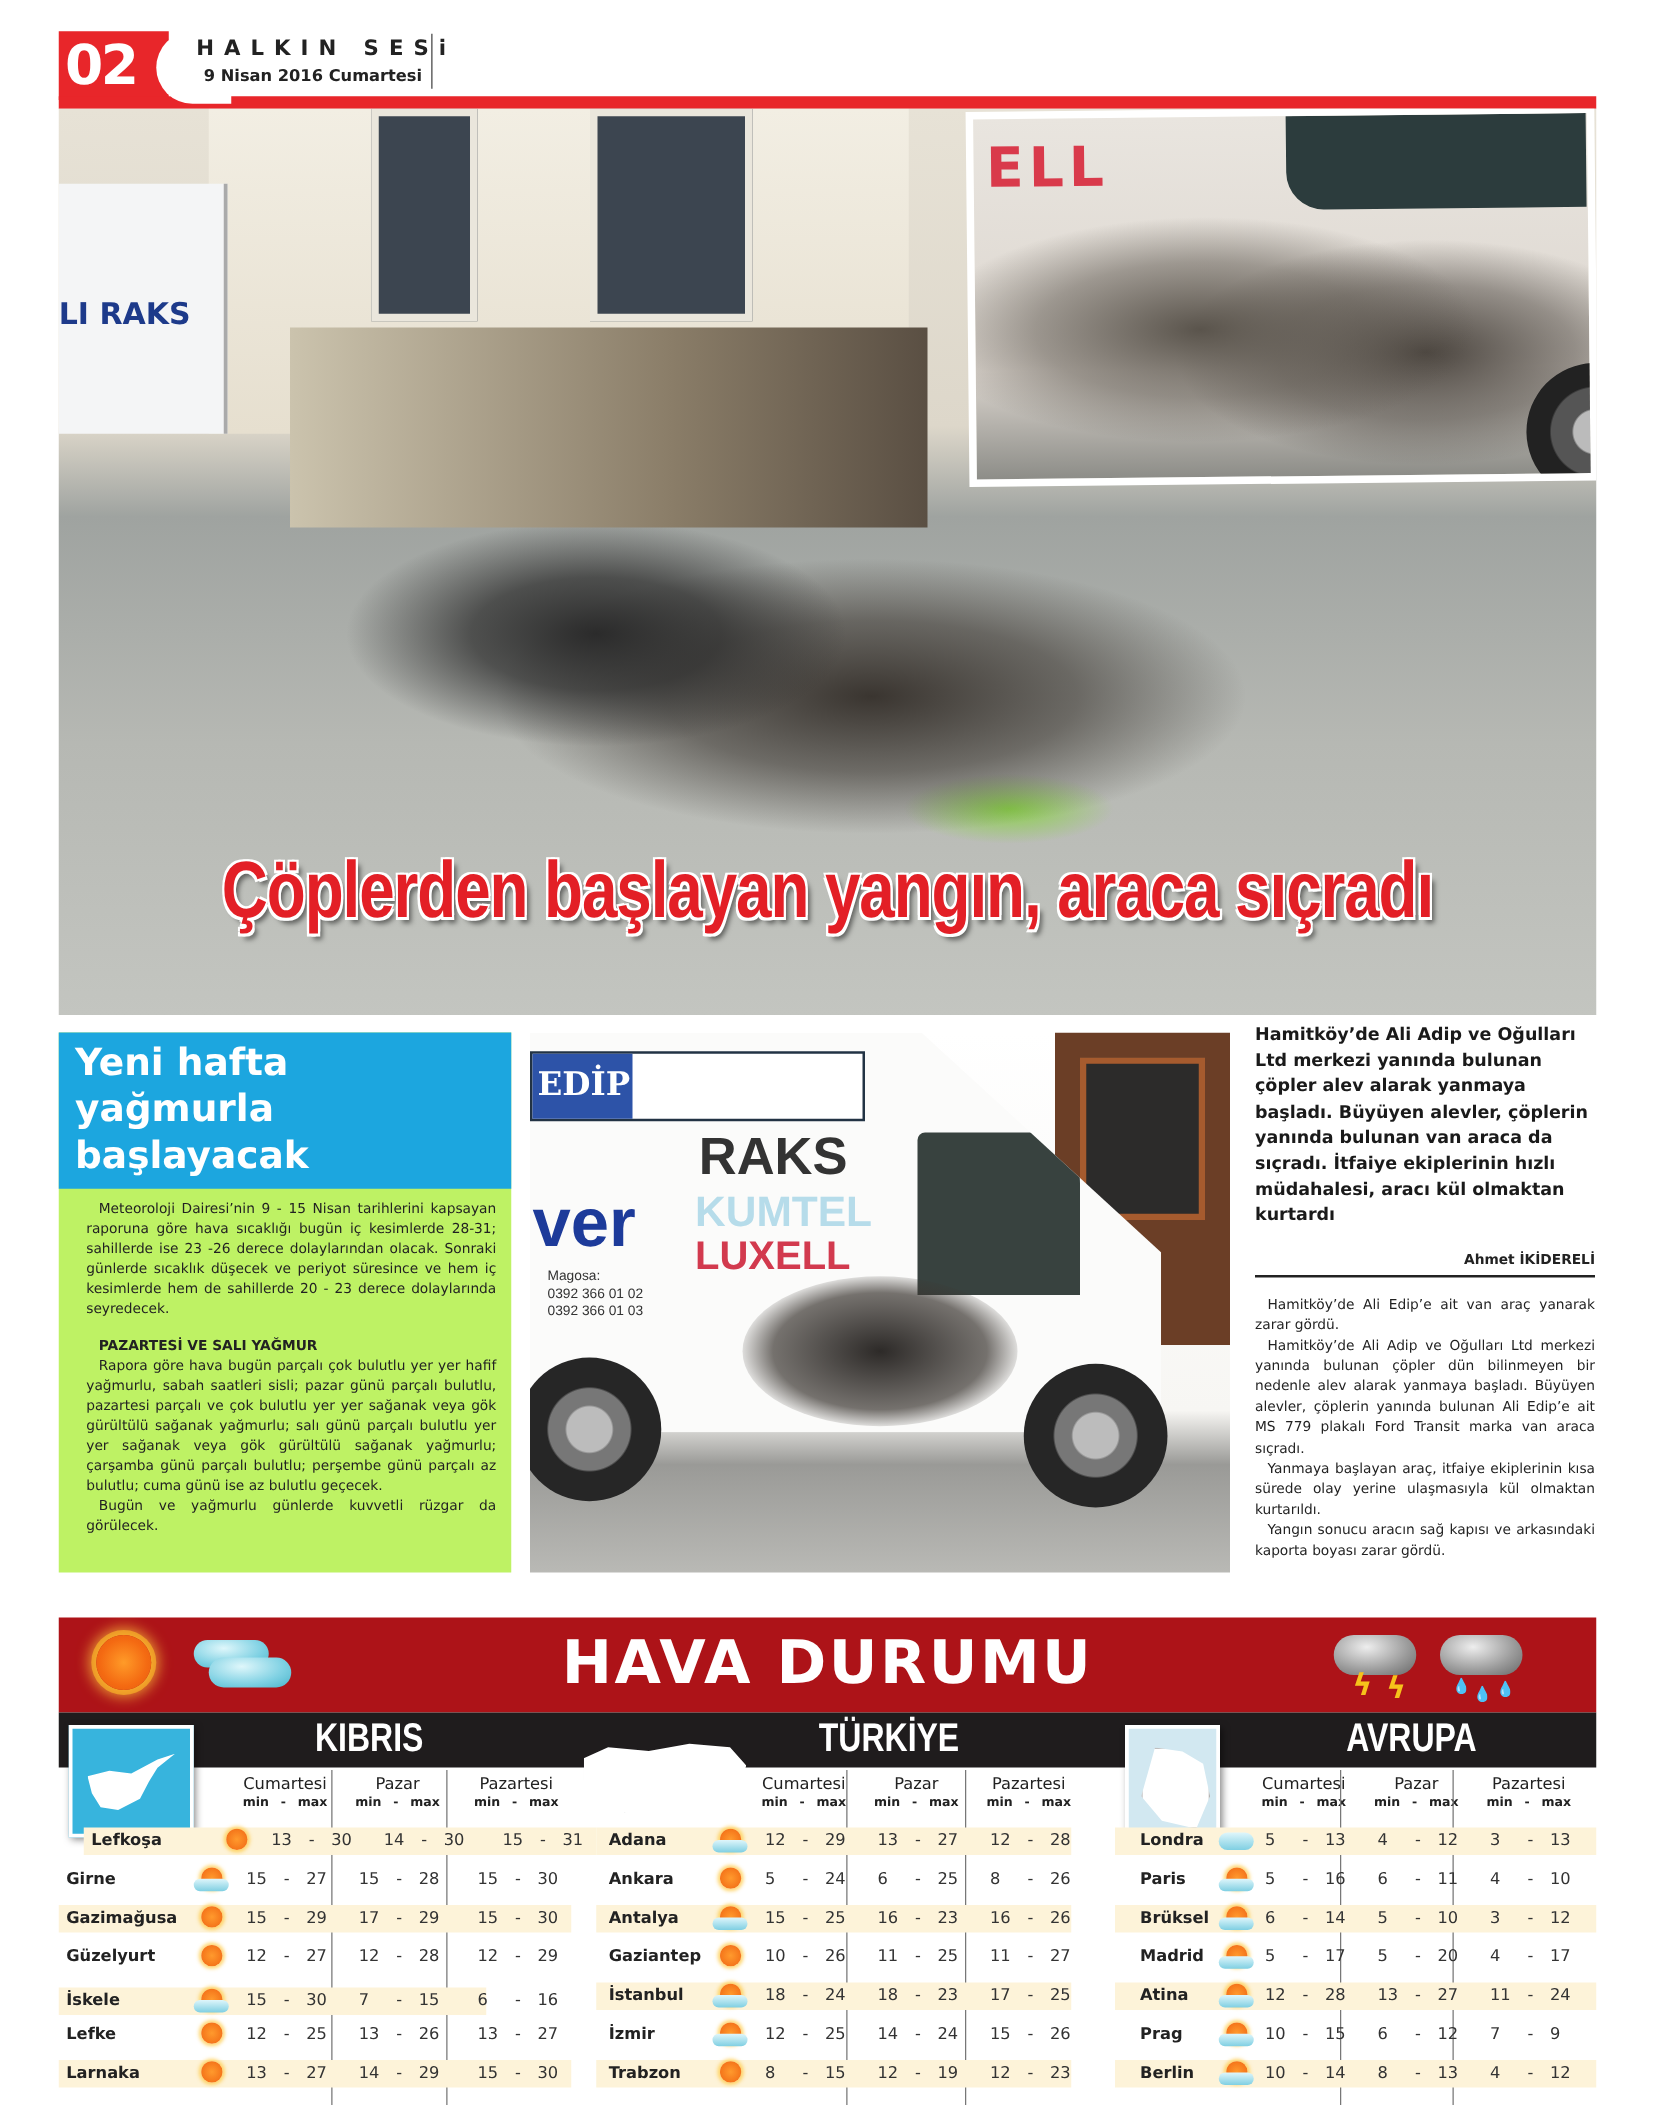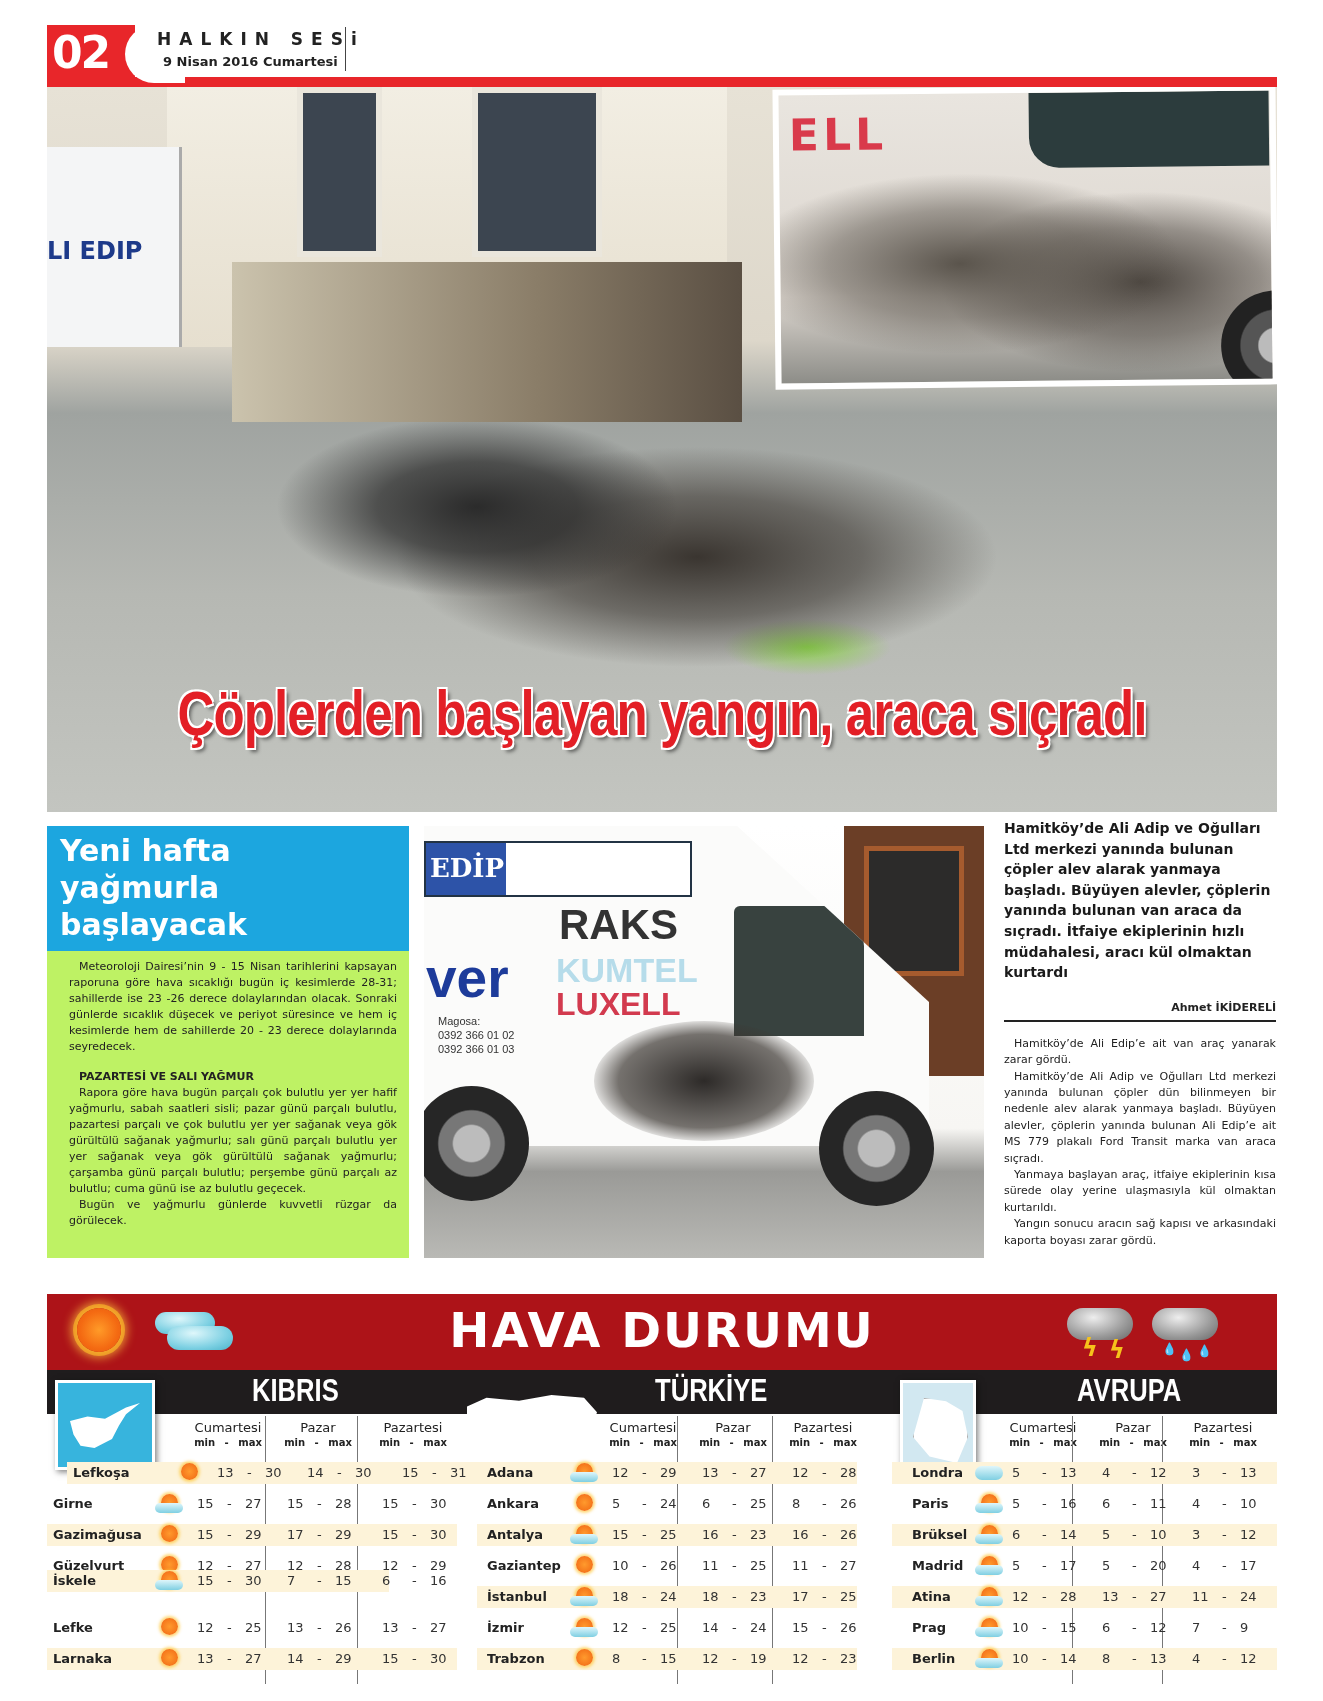--- a/index.html
+++ b/index.html
@@ -114,21 +114,21 @@
   <span class="hdr-date">9 Nisan 2016 Cumartesi</span>
   <div class="hdr-sep"></div>
 </div>
 
 <div class="photo-main">
   <div class="pm-wall"></div>
   <div class="pm-window" style="left:250px;top:0;width:85px;height:170px;"></div>
   <div class="pm-window" style="left:425px;top:0;width:130px;height:170px;"></div>
   <div class="pm-wallbase"></div>
   <div class="pm-truck">
-    <span class="pm-truck-text">LI EDIP</span>
+    <span class="pm-truck-text">LI RAKS</span>
   </div>
   <div class="inset">
     <div class="inset-window"></div>
     <span class="inset-text">ELL</span>
     <div class="inset-wheel"></div>
   </div>
   <div class="headline">Çöplerden başlayan yangın, araca sıçradı</div>
 </div>
 
 <div class="wx-box">
@@ -273,21 +273,21 @@
         <div class="temp" style="left: 150px;">12</div>
         <div class="dash" style="left: 180px;">-</div>
         <div class="temp" style="left: 198px;">27</div>
         <div class="temp" style="left: 240px;">12</div>
         <div class="dash" style="left: 270px;">-</div>
         <div class="temp" style="left: 288px;">28</div>
         <div class="temp" style="left: 335px;">12</div>
         <div class="dash" style="left: 365px;">-</div>
         <div class="temp" style="left: 383px;">29</div>
       </div>
-      <div class="row stripe" style="left: 0px; top: 276px; width: 342px;">
+      <div class="row stripe" style="left: 0px; top: 296px; width: 342px;">
         <div class="city" style="left: 6px;">İskele</div>
         <div class="ico" style="left: 110px;">
           <div class="s"></div>
           <div class="c"></div>
         </div>
         <div class="temp" style="left: 150px;">15</div>
         <div class="dash" style="left: 180px;">-</div>
         <div class="temp" style="left: 198px;">30</div>
         <div class="temp" style="left: 240px;">7</div>
         <div class="dash" style="left: 270px;">-</div>

